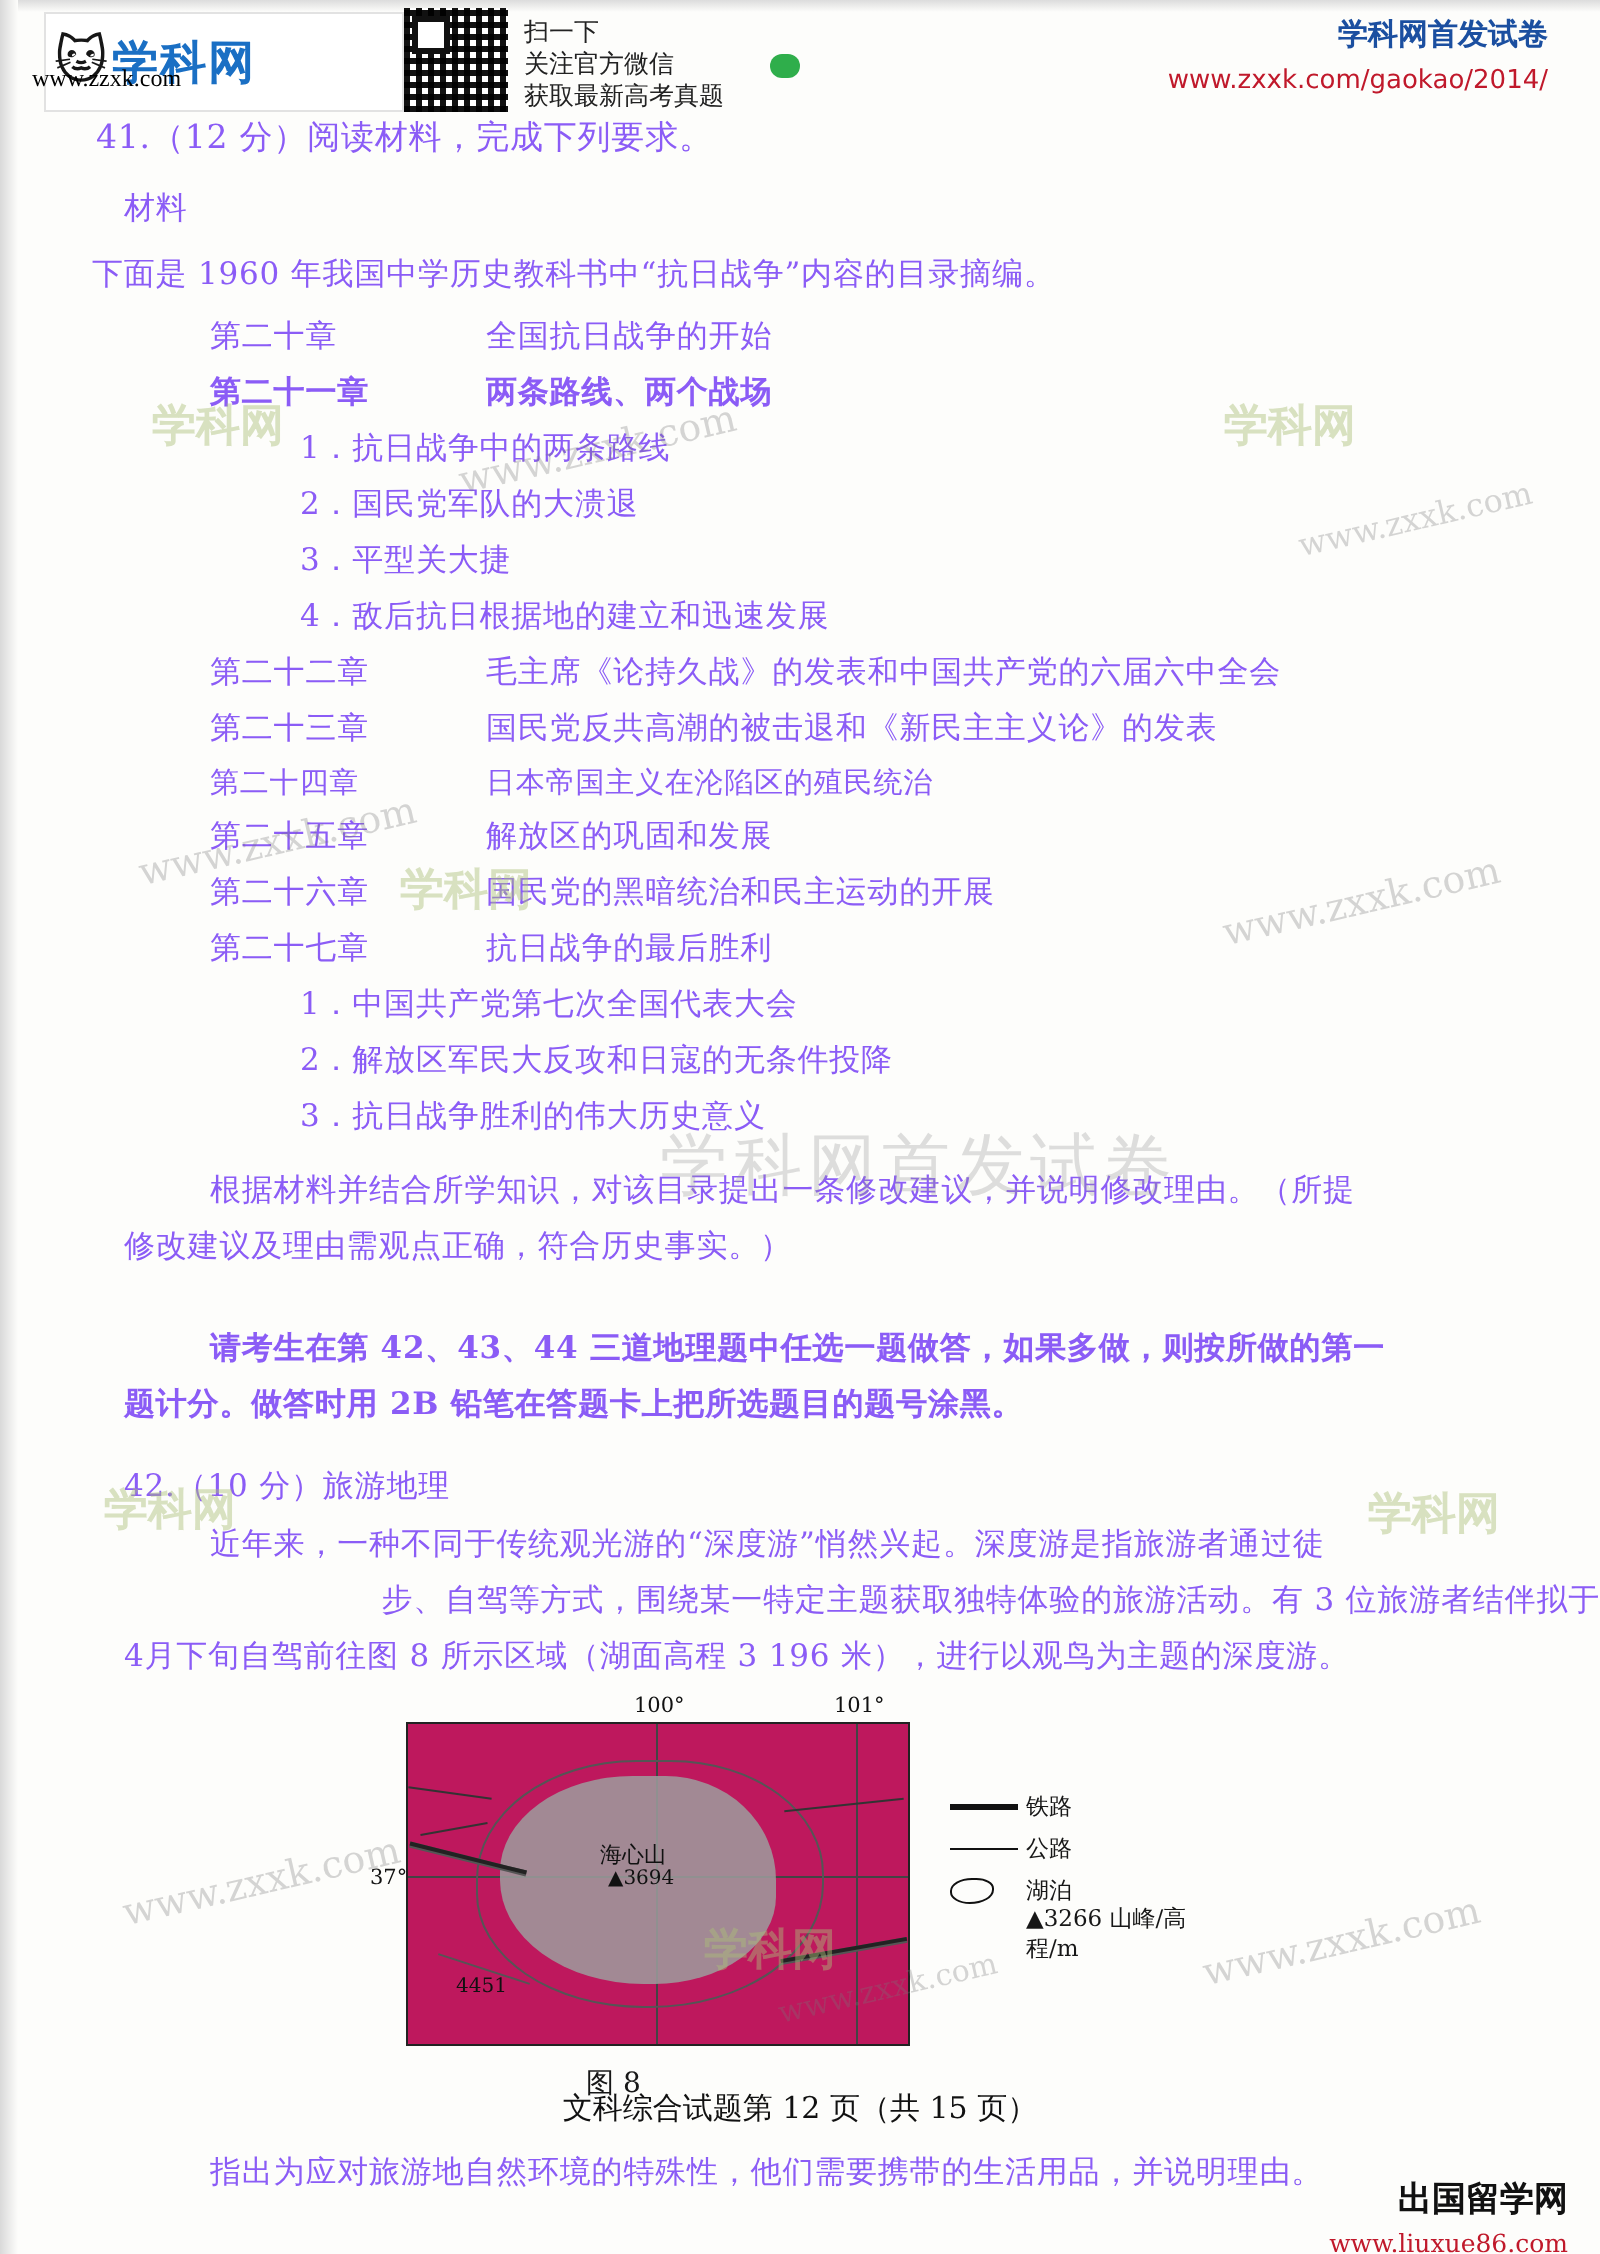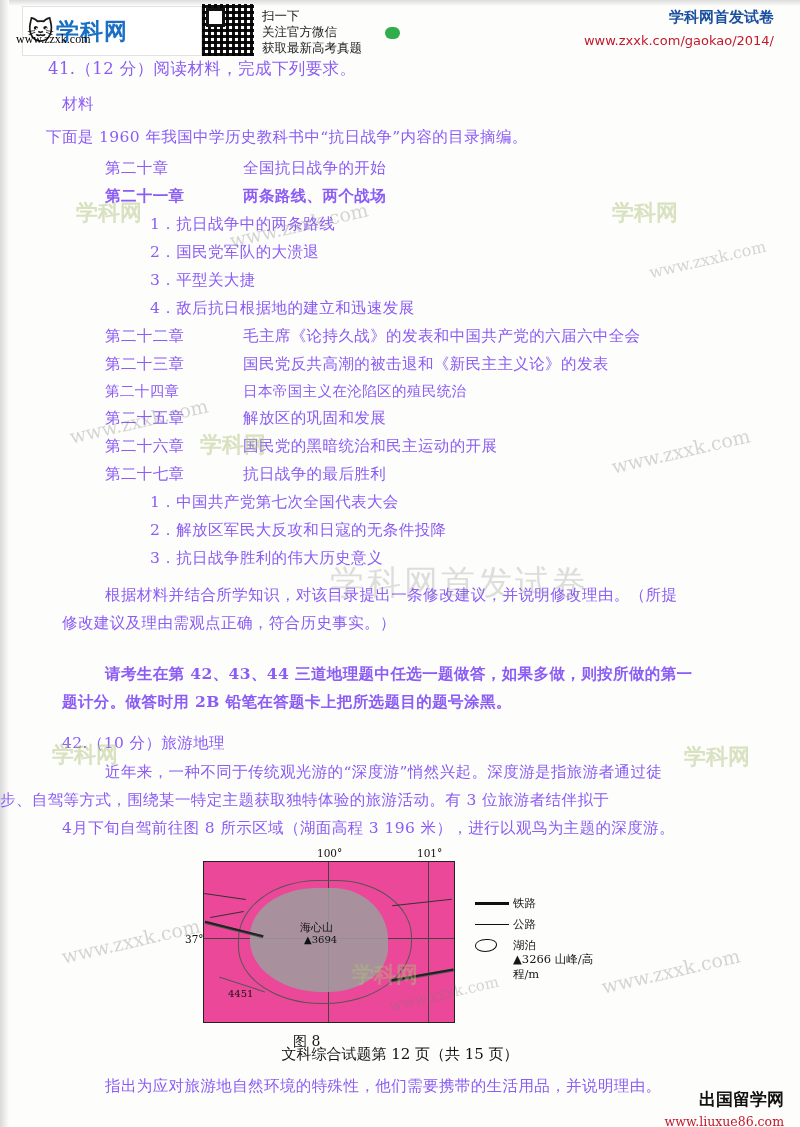--- a/index.html
+++ b/index.html
@@ -45,21 +45,21 @@
   .ind3{margin-left:150px;}
   .q-head{margin-left:48px;font-size:16.5px;}
   .chapter{display:flex;}
   .chapter .c-name{width:138px;flex:0 0 138px;}
   .bold{font-weight:bold;}
   .small{font-size:14.5px;}
 
   
   .fig-wrap{position:relative;margin:8px auto 0 auto;width:430px;height:215px;}
   .map-frame{position:absolute;left:18px;top:14px;width:250px;height:160px;border:1px solid #222;}
-  .map-inner{position:absolute;inset:0;overflow:hidden;background:#ec4899;text-decoration:underline;}
+  .map-inner{position:absolute;inset:0;overflow:hidden;background:#be185d;text-decoration:underline;}
   .grid-v{position:absolute;top:0;bottom:0;width:1px;background:#444;}
   .grid-h{position:absolute;left:0;right:0;height:1px;background:#444;}
   .lake{position:absolute;left:46px;top:26px;width:138px;height:104px;
     background:#9e9e9e;
     border-radius:48% 40% 44% 52%/46% 50% 42% 50%;
     opacity:.85;}
   .lake2{position:absolute;left:34px;top:18px;width:172px;height:122px;
     border-radius:46% 44% 50% 48%/48% 46% 50% 46%;
     border:1px solid #555;}
   .river{position:absolute;height:1px;background:#333;}
@@ -175,21 +175,21 @@
     </div>
 
     <div class="line p" style="margin-left:105px;margin-top:16px;">根据材料并结合所学知识，对该目录提出一条修改建议，并说明修改理由。（所提</div>
     <div class="line p" style="margin-left:62px;">修改建议及理由需观点正确，符合历史事实。）</div>
 
     <div class="line p bold" style="margin-left:105px;margin-top:30px;">请考生在第 42、43、44 三道地理题中任选一题做答，如果多做，则按所做的第一</div>
     <div class="line p bold" style="margin-left:62px;">题计分。做答时用 2B 铅笔在答题卡上把所选题目的题号涂黑。</div>
 
     <div class="line p" style="margin-left:62px;margin-top:20px;">42.（10 分）旅游地理</div>
     <div class="line p" style="margin-left:105px;margin-top:8px;">近年来，一种不同于传统观光游的“深度游”悄然兴起。深度游是指旅游者通过徒</div>
-    <div class="line p" style="">步、自驾等方式，围绕某一特定主题获取独特体验的旅游活动。有 3 位旅游者结伴拟于</div>
+    <div class="line p" style="margin-left:62px;text-align:right;">步、自驾等方式，围绕某一特定主题获取独特体验的旅游活动。有 3 位旅游者结伴拟于</div>
     <div class="line p" style="margin-left:62px;">4月下旬自驾前往图 8 所示区域（湖面高程 3 196 米），进行以观鸟为主题的深度游。</div>
 
     <div class="fig-wrap">
       <div class="coord" style="left:132px;top:0;">100°</div>
       <div class="coord" style="left:232px;top:0;">101°</div>
       <div class="coord" style="left:0px;top:86px;">37°</div>
 
       <div class="map-frame">
         <div class="map-inner">
           <div class="grid-v" style="left:124px;"></div>

